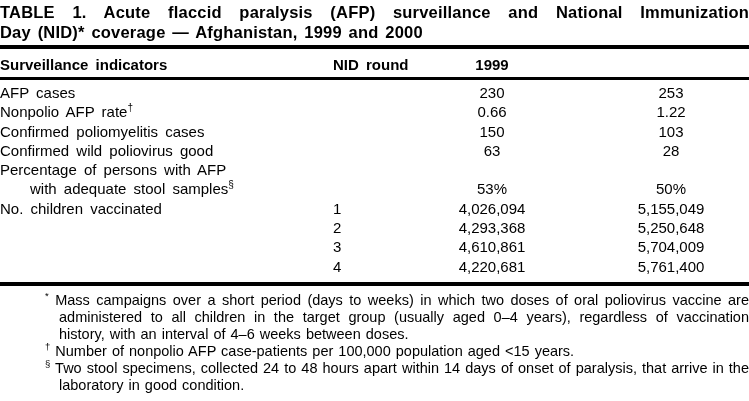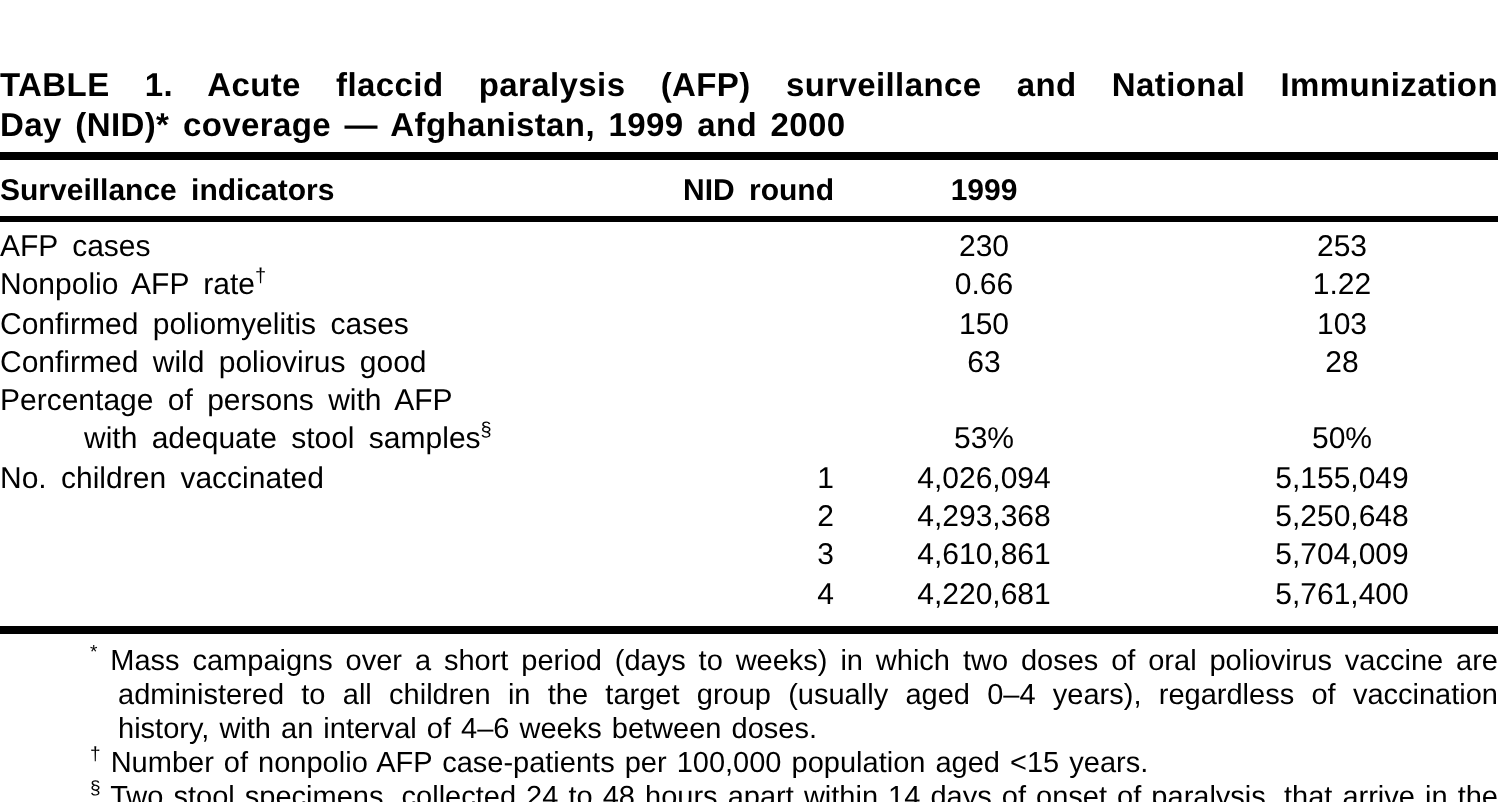--- a/index.html
+++ b/index.html
@@ -16,21 +16,20 @@
     font-family: "Liberation Sans", sans-serif;
     overflow: hidden;
   }
   
   .title {
     padding-top: 2px;
     font-weight: bold;
     font-size: 16.5px;
     line-height: 20px;
     letter-spacing: 0.2px;
-    margin-top: 31px;
   }
   .title-line1 {
     text-align: justify;
     text-align-last: justify;
     white-space: nowrap;
   }
   .title-line2 {
     text-align: left;
     word-spacing: 2px;
   }
@@ -43,22 +42,22 @@
   .rule-header { height: 3px; }
   .rule-bottom { height: 4px; margin-top: 6px; }
   
   .grid {
     display: grid;
     grid-template-columns: 333px 84px 150px 1fr;
     align-items: baseline;
   }
   .c { font-size: 15px; word-spacing: 3px; }
   .c.lab  { text-align: left; }
-  .c.lab.indent { padding-left: 42px; }
-  .c.nid  { text-align: right; }
+  .c.lab.indent { padding-left: 30px; }
+  .c.nid  { text-align: left; }
   .c.yr1  { text-align: center; }
   .c.yr2  { text-align: center; padding-left: 26px; }
   .header-row {
     padding-top: 7px;
     padding-bottom: 4px;
     font-weight: bold;
   }
   .tbody { padding-top: 3px; }
   .row { line-height: 19.3px; }
   sup.cell-sup {

